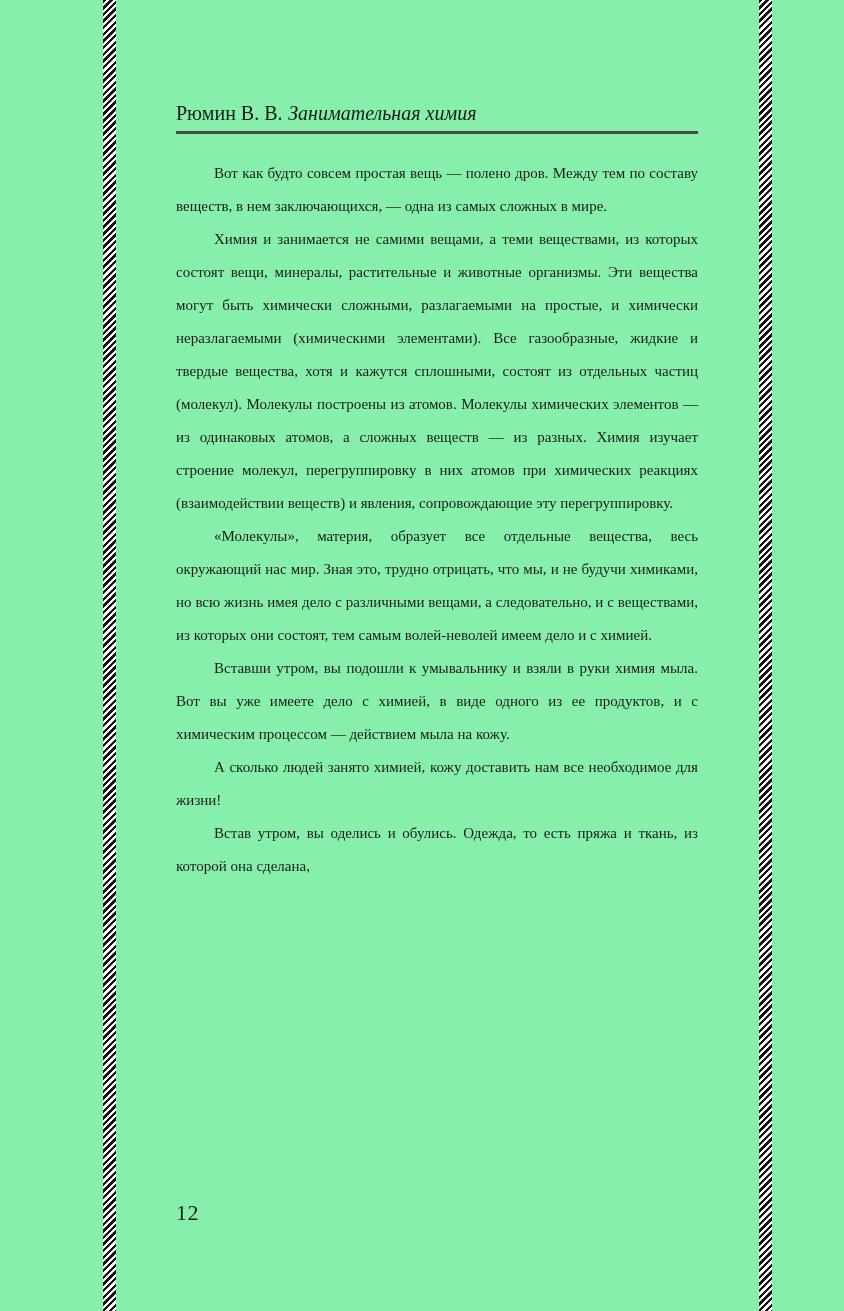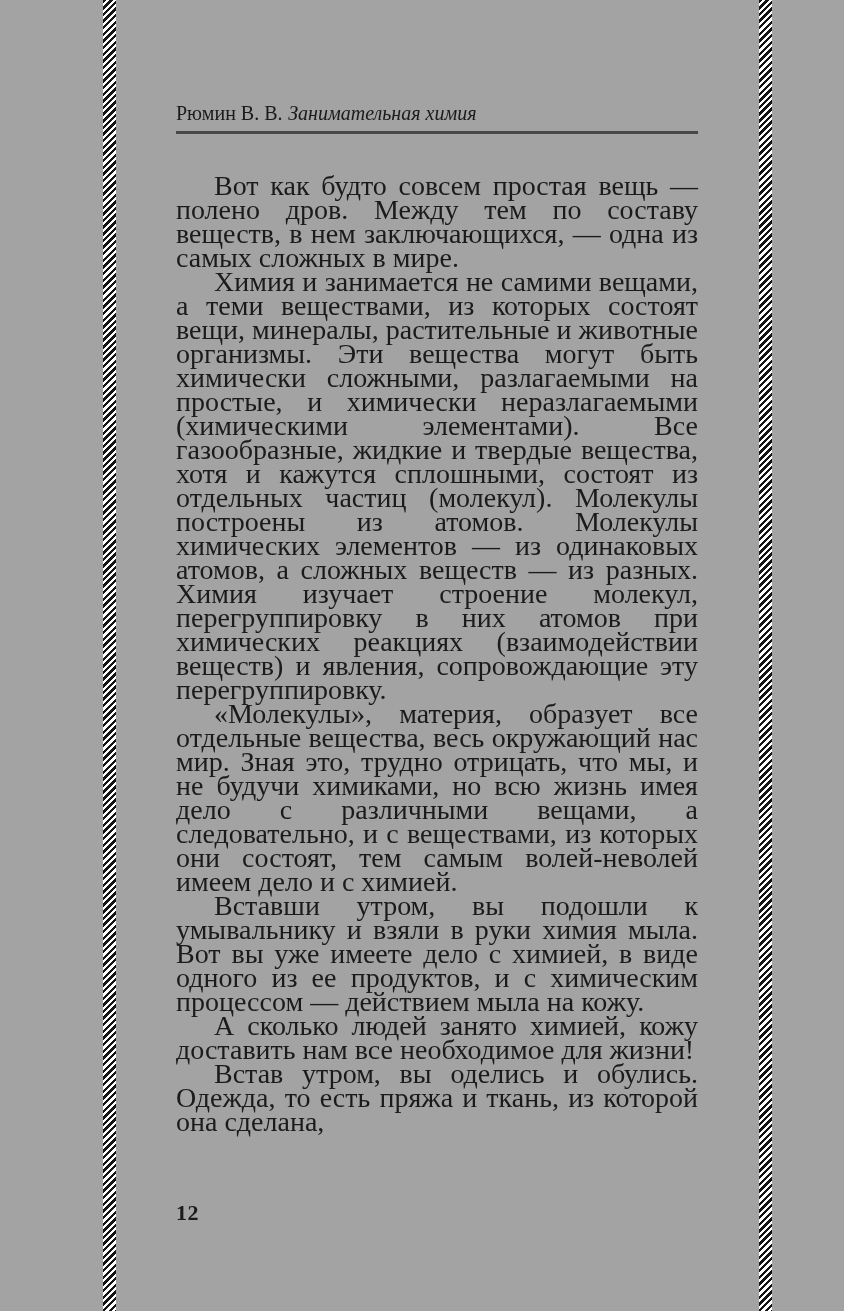--- a/index.html
+++ b/index.html
@@ -4,21 +4,21 @@
 <style>
   html, body {
     margin: 0;
     padding: 0;
     background: #ffffff;
   }
   .page {
     position: relative;
     width: 844px;
     height: 1311px;
-    background: #a3a3a3;
+    background: #86efac;
     overflow: hidden;
     font-family: "Liberation Serif", "DejaVu Serif", serif;
     color: #1b1b1b;
   }
   
   .hatch-band {
     position: absolute;
     top: 0;
     bottom: 0;
     width: 13px;
@@ -50,39 +50,39 @@
     position: absolute;
     left: 176px;
     top: 131px;
     width: 522px;
     height: 2.5px;
     background: #474747;
   }
   .body-text {
     position: absolute;
     left: 176px;
-    top: 174px;
+    top: 157px;
     width: 522px;
-    font-size: 28px;
-    line-height: 24px;
+    font-size: 15px;
+    line-height: 33px;
     text-align: justify;
     hyphens: auto;
     -webkit-hyphens: auto;
   }
   .body-text p {
     margin: 0;
     padding: 0;
     text-indent: 38px;
   }
   .page-number {
     position: absolute;
     left: 176px;
     top: 1200px;
     font-size: 22px;
-    font-weight: bold;
+    font-weight: normal;
     letter-spacing: 0.5px;
   }
 </style>
 </head>
 <body>
 
 <div class="page">
 
   <div class="hatch-band hatch-left"></div>
 

